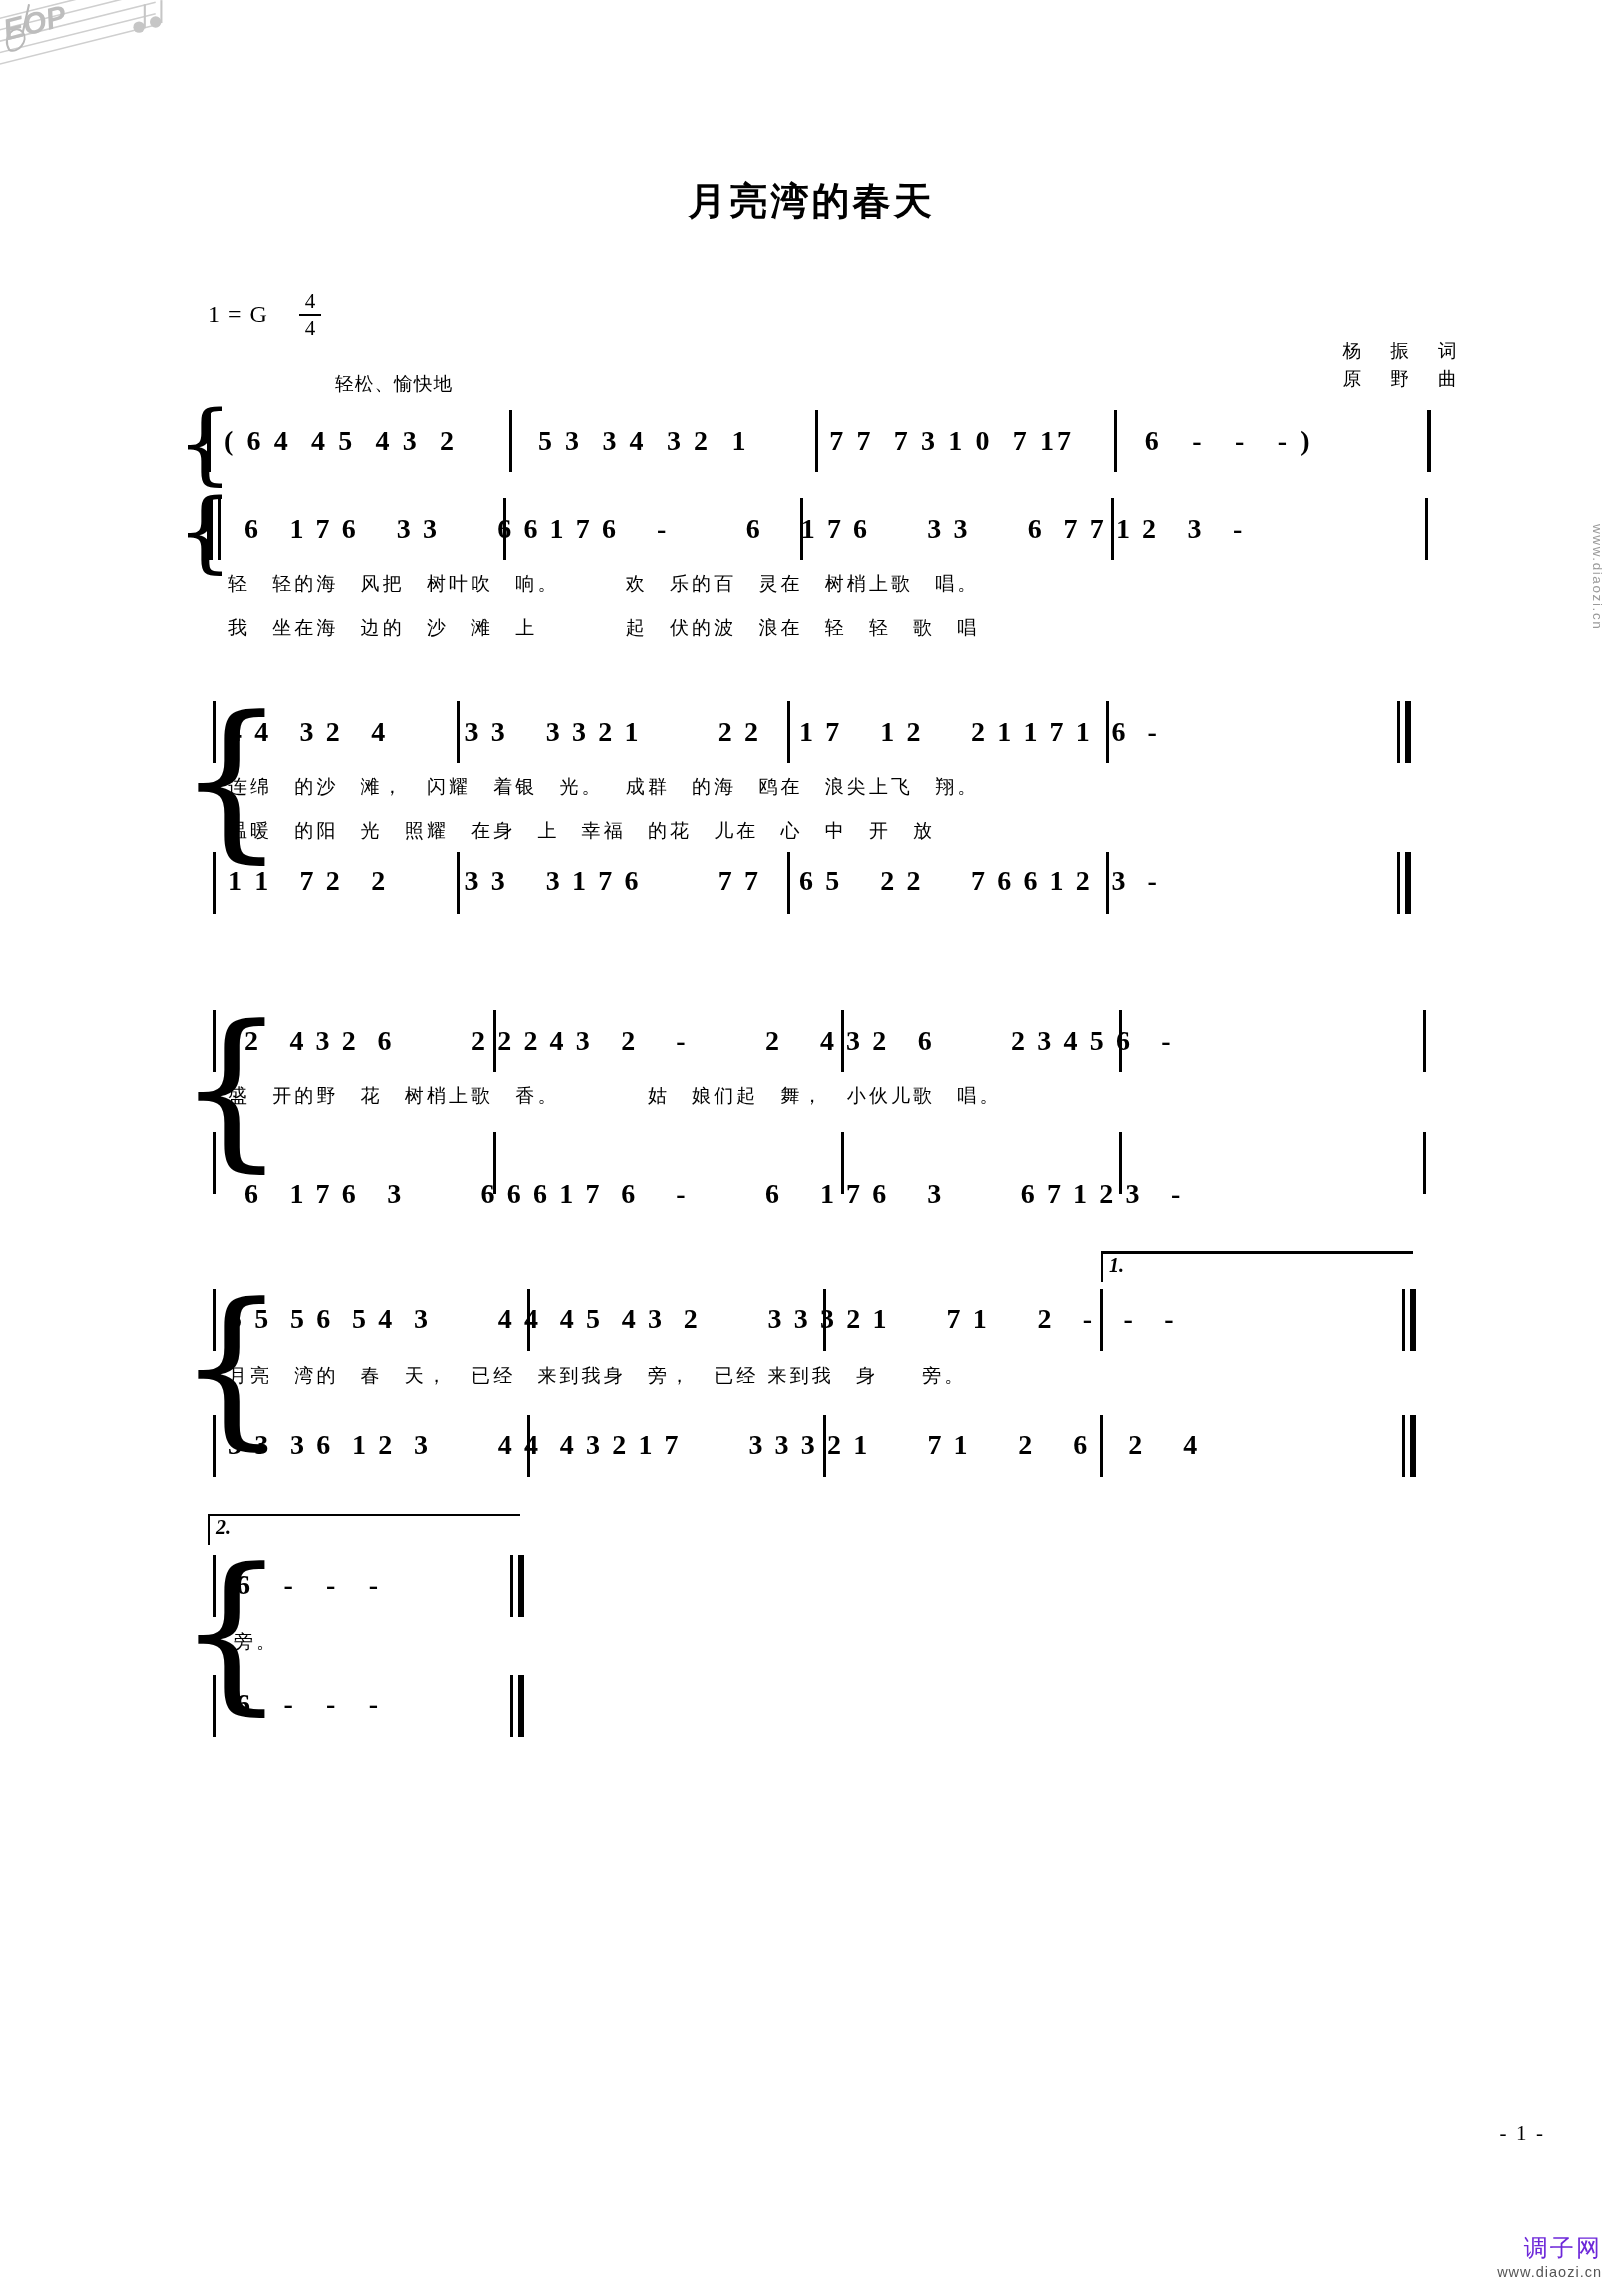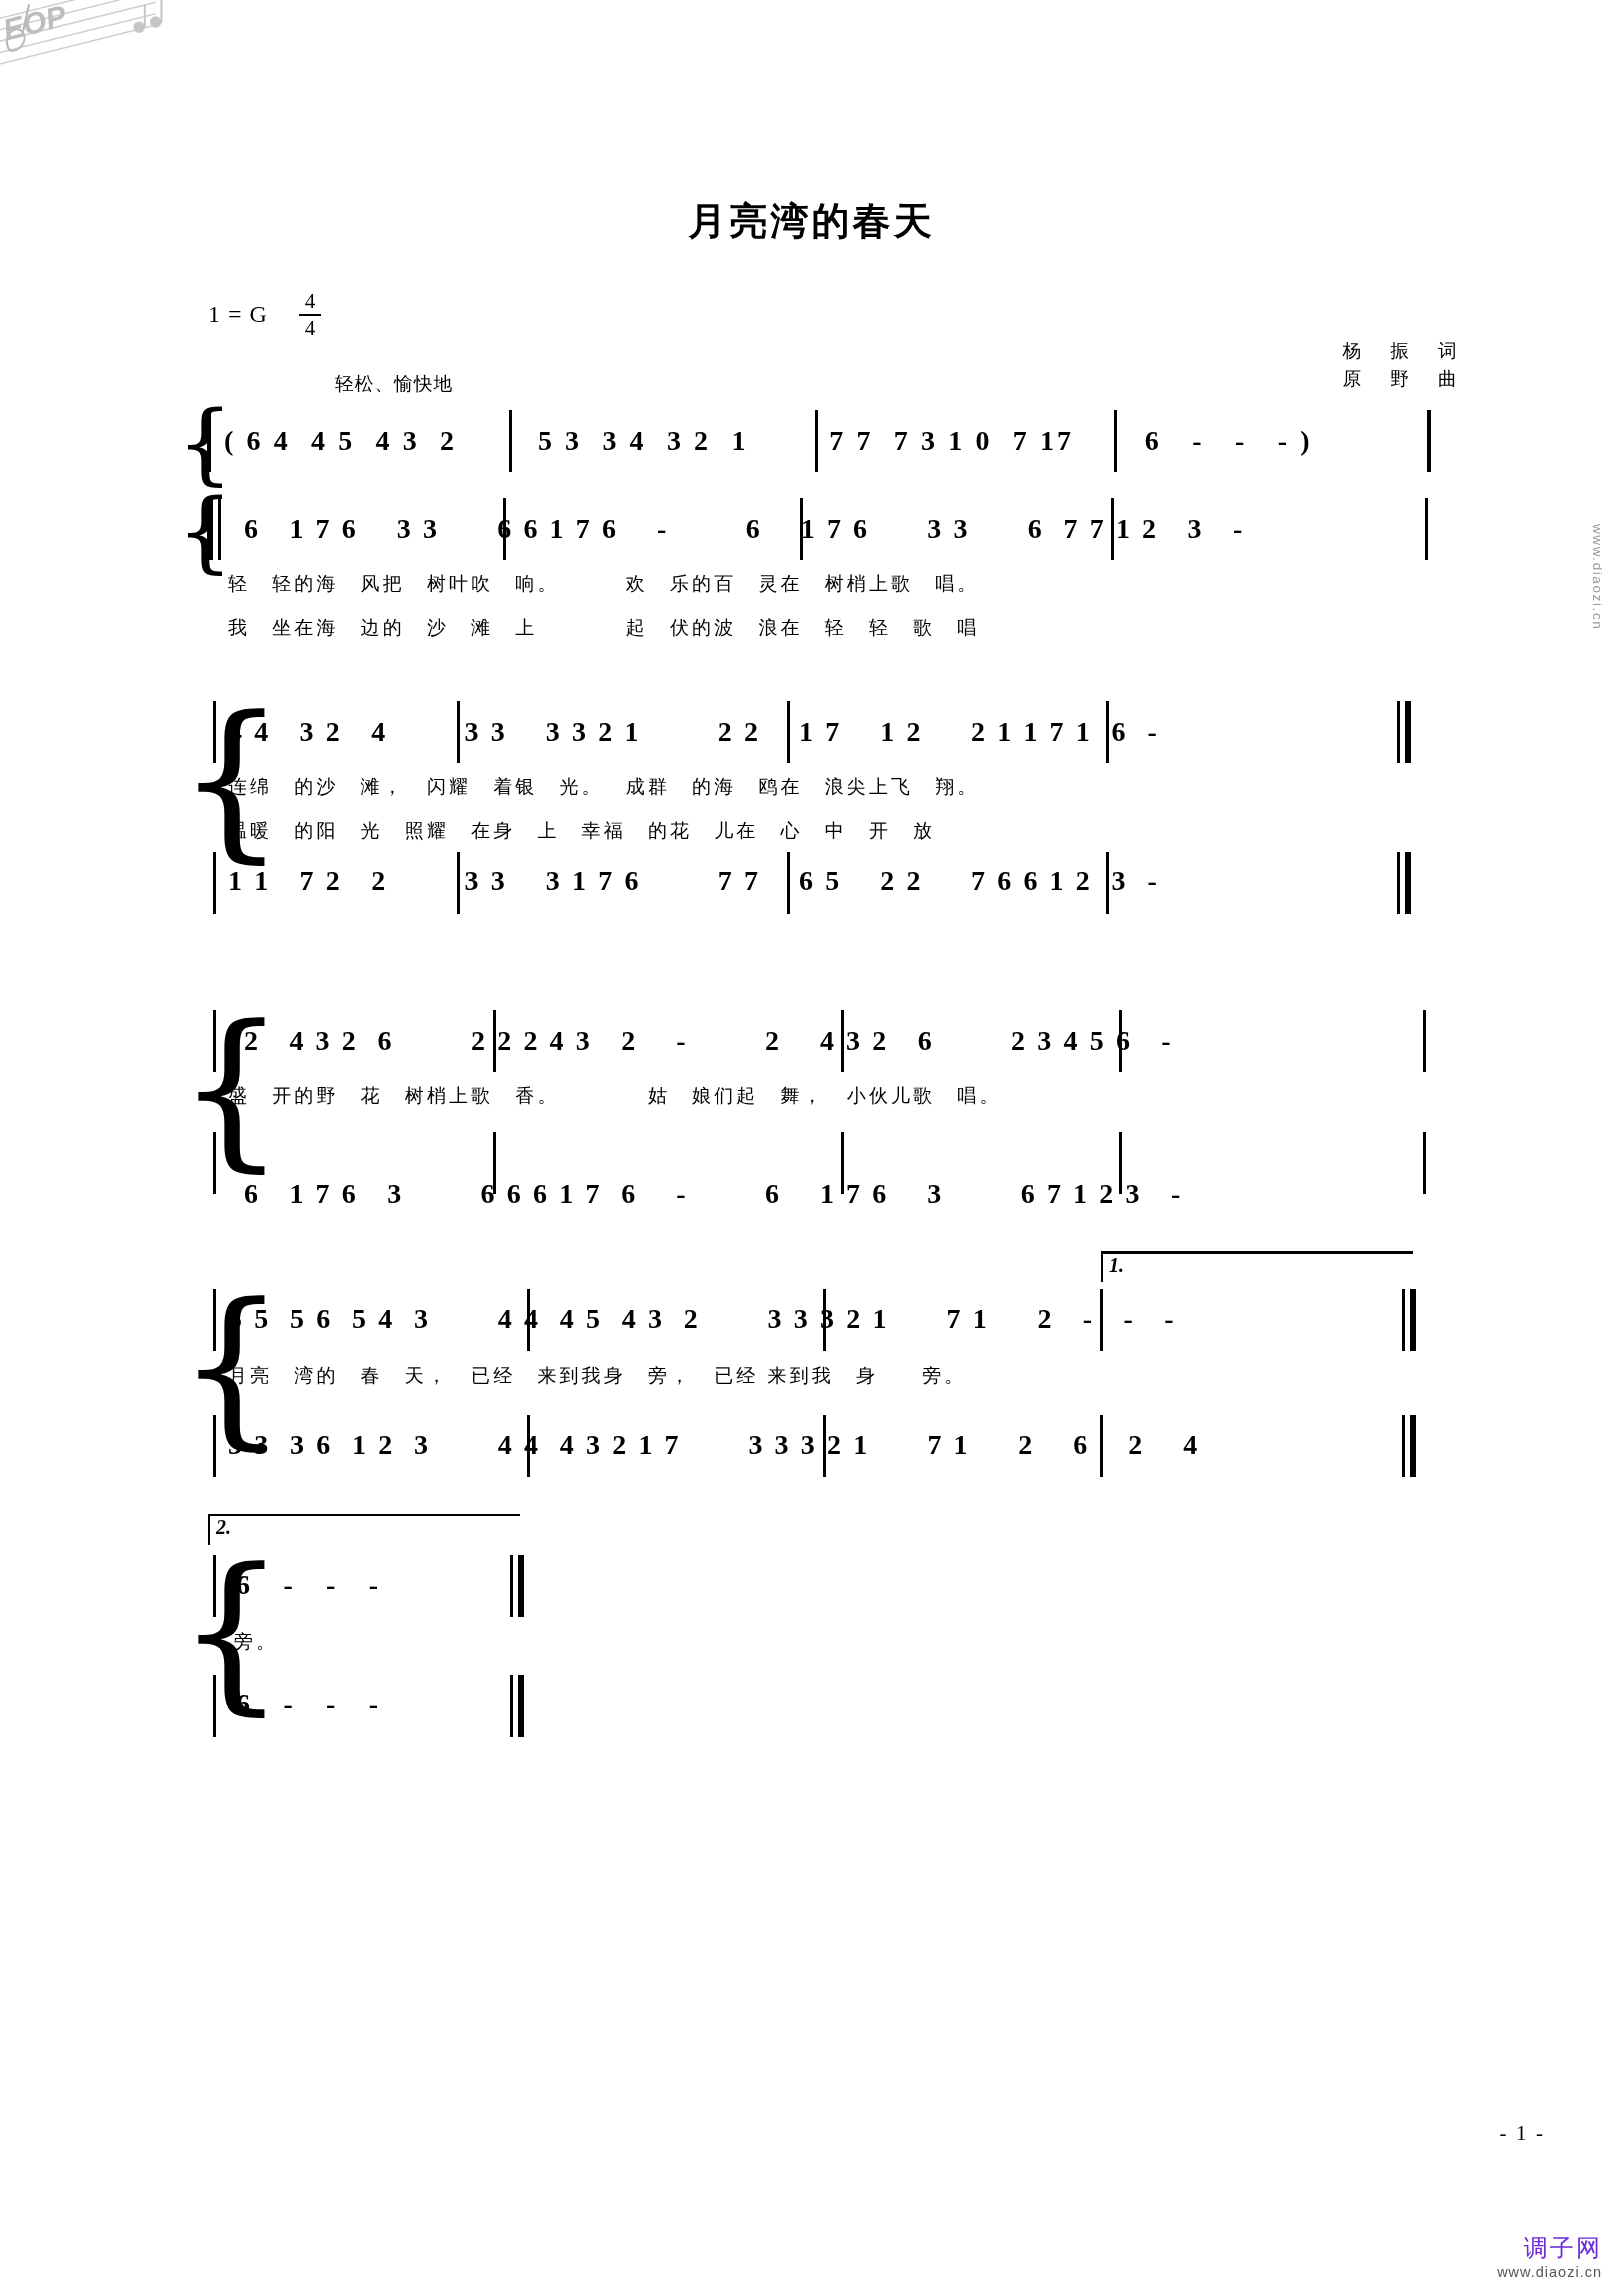--- a/index.html
+++ b/index.html
@@ -56,21 +56,21 @@
     color: #9a9a9a;
     letter-spacing: 1.6px;
     writing-mode: vertical-rl;
     text-orientation: mixed;
   }
 
   
   .title {
     position: absolute;
     left: 0;
-    top: 196px;
+    top: 176px;
     width: 1623px;
     text-align: center;
     font-family: "DejaVu Sans", sans-serif;
     font-weight: bold;
     font-size: 38px;
     letter-spacing: 3.1px;
   }
   .keysig {
     position: absolute;
     left: 208px;

